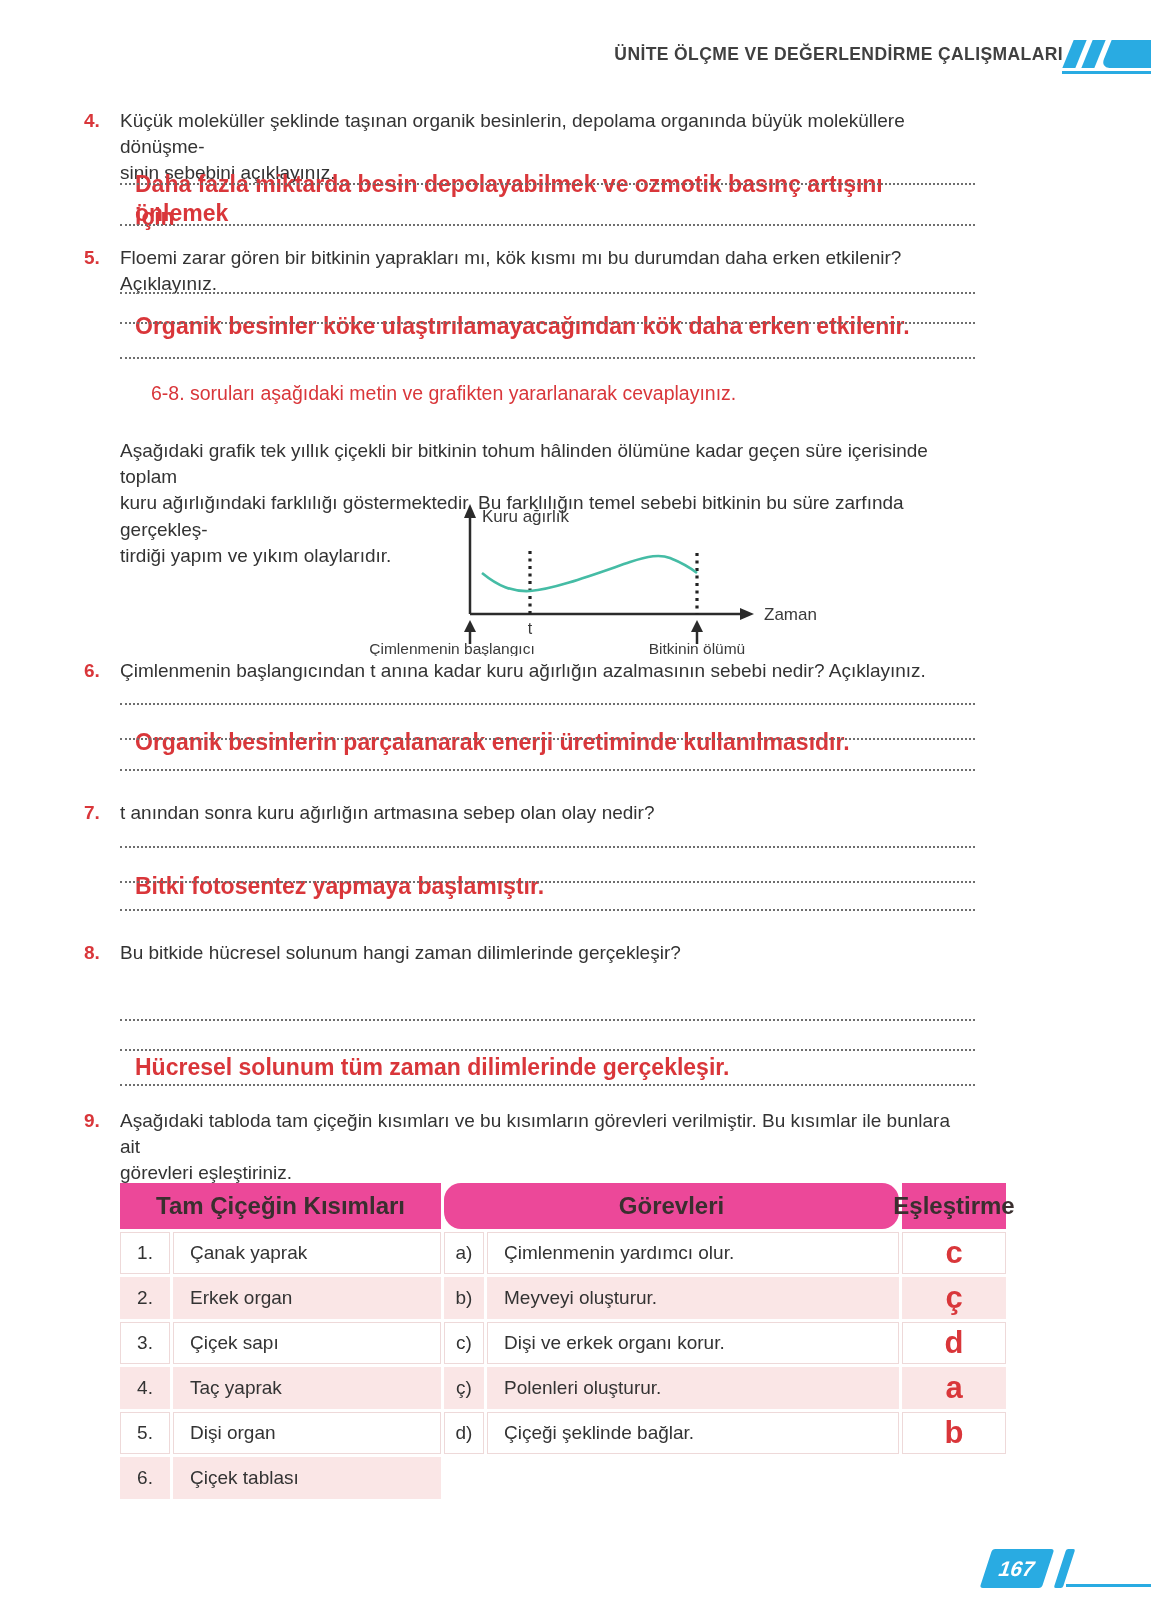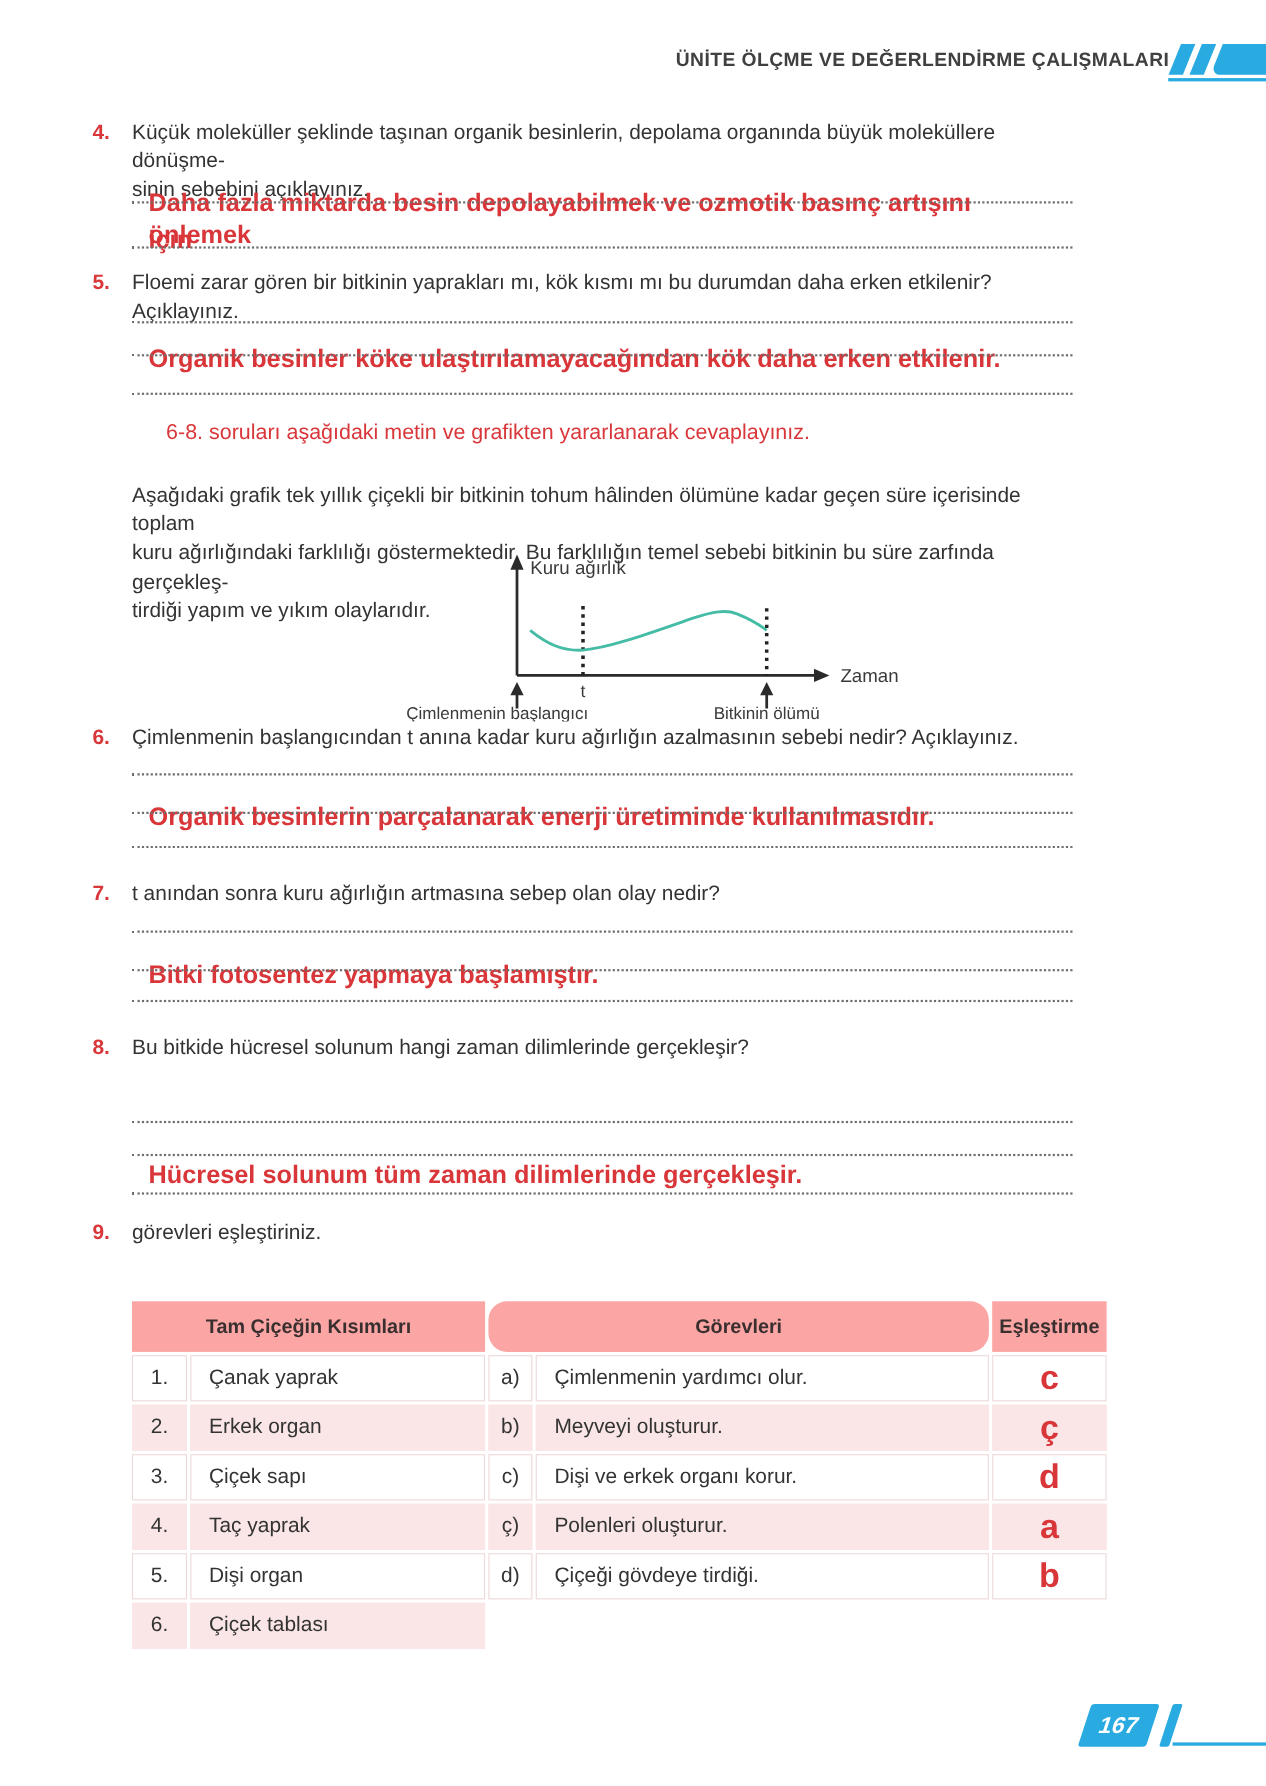--- a/index.html
+++ b/index.html
@@ -21,21 +21,21 @@
            line-height:1.25;}
   .instr{position:absolute;left:0;width:855px;color:#d9363a;font-weight:normal;font-size:19.5px;margin-left:31px;}
   .passage{position:absolute;left:0;width:870px;font-size:19px;line-height:1.38;color:#333;}
   
   .graph{position:absolute;left:240px;top:496px;}
   .graph text{font-family:"Liberation Sans","DejaVu Sans",sans-serif;fill:#3a3a3a;}
   
   .mtable{position:absolute;left:0;top:1183px;width:880px;display:grid;
           grid-template-columns:50px 268px 40px 412px 104px;gap:3px;}
   .mcell{display:flex;align-items:center;font-size:19px;color:#333;min-height:42px;box-sizing:border-box;}
-  .mhead{background:#fca5a5;font-weight:bold;font-size:18px;justify-content:center;min-height:46px;color:#3a2f2f;}
+  .mhead{background:#ec4899;font-weight:bold;font-size:24px;justify-content:center;min-height:46px;color:#3a2f2f;}
   .span2{grid-column:1 / span 2;}
   .span34{grid-column:3 / span 2;border-radius:17px;}
   .rowA{background:#ffffff;border:1px solid #eed9d9;}
   .rowB{background:#fae6e6;border:1px solid #fae6e6;}
   .cnum{justify-content:center;}
   .cpart{padding-left:16px;}
   .clet{justify-content:center;}
   .ctask{padding-left:16px;}
   .cmatch{justify-content:center;color:#d9363a;font-weight:bold;font-size:31px;}
   .cempty{background:transparent;border:none;}
@@ -134,20 +134,21 @@
       <span class="qnum">8.</span>
       <div>Bu bitkide hücresel solunum hangi zaman dilimlerinde gerçekleşir?</div>
     </div>
     <div class="dots" style="top:1019px"></div>
     <div class="dots" style="top:1049px"></div>
     <div class="red-ans" style="top:1053px">Hücresel solunum tüm zaman dilimlerinde gerçekleşir.</div>
     <div class="dots" style="top:1084px"></div>
 
     <div class="q" style="top:1108px">
       <span class="qnum">9.</span>
+      <div>Aşağıdaki tabloda tam çiçeğin kısımları ve bu kısımların görevleri verilmiştir. Bu kısımlar ile bunlara ait</div>
       <div>görevleri eşleştiriniz.</div>
     </div>
 
     <div class="mtable">
       <div class="mcell mhead span2">Tam Çiçeğin Kısımları</div>
       <div class="mcell mhead span34">Görevleri</div>
       <div class="mcell mhead">Eşleştirme</div>
 
       <div class="mcell rowA cnum">1.</div>
       <div class="mcell rowA cpart">Çanak yaprak</div>
@@ -169,21 +170,21 @@
 
       <div class="mcell rowB cnum">4.</div>
       <div class="mcell rowB cpart">Taç yaprak</div>
       <div class="mcell rowB clet">ç)</div>
       <div class="mcell rowB ctask">Polenleri oluşturur.</div>
       <div class="mcell rowB cmatch">a</div>
 
       <div class="mcell rowA cnum">5.</div>
       <div class="mcell rowA cpart">Dişi organ</div>
       <div class="mcell rowA clet">d)</div>
-      <div class="mcell rowA ctask">Çiçeği gövdeye tirdiği.</div>
+      <div class="mcell rowA ctask">Çiçeği şeklinde bağlar.</div>
       <div class="mcell rowA cmatch">b</div>
 
       <div class="mcell rowB cnum">6.</div>
       <div class="mcell rowB cpart">Çiçek tablası</div>
       <div class="mcell cempty"></div>
       <div class="mcell cempty"></div>
       <div class="mcell cempty"></div>
     </div>
 
   </div>

